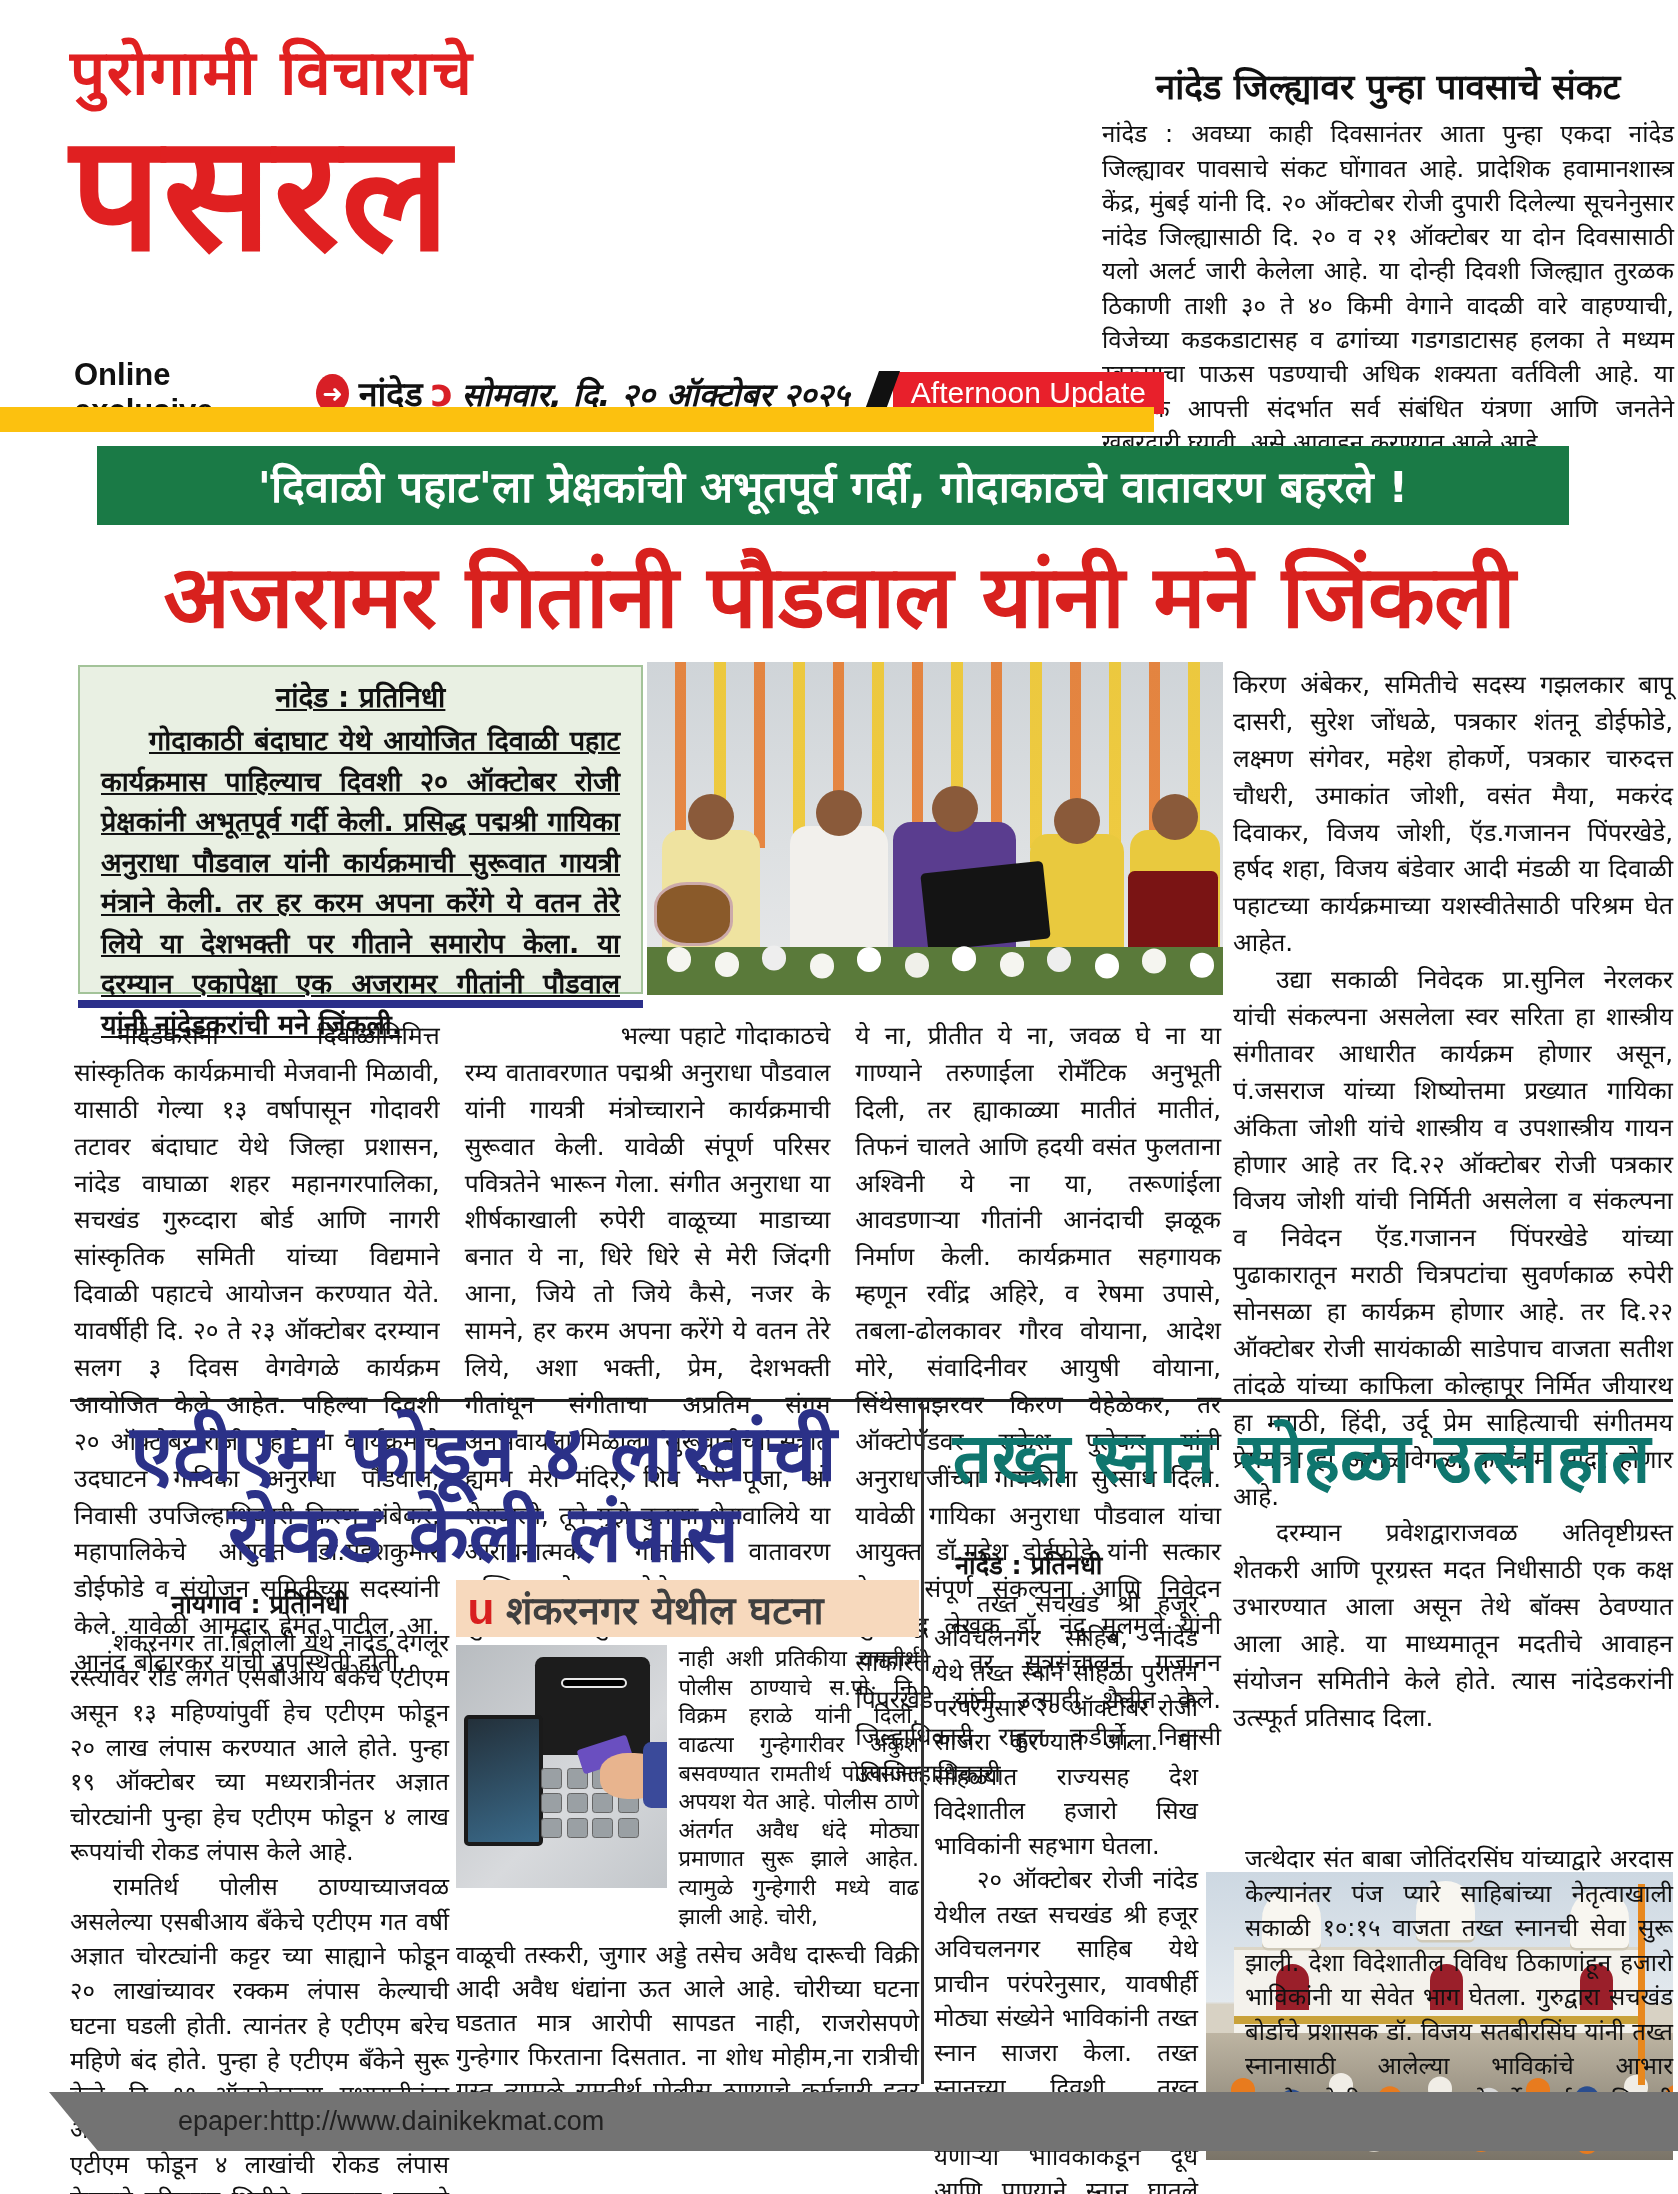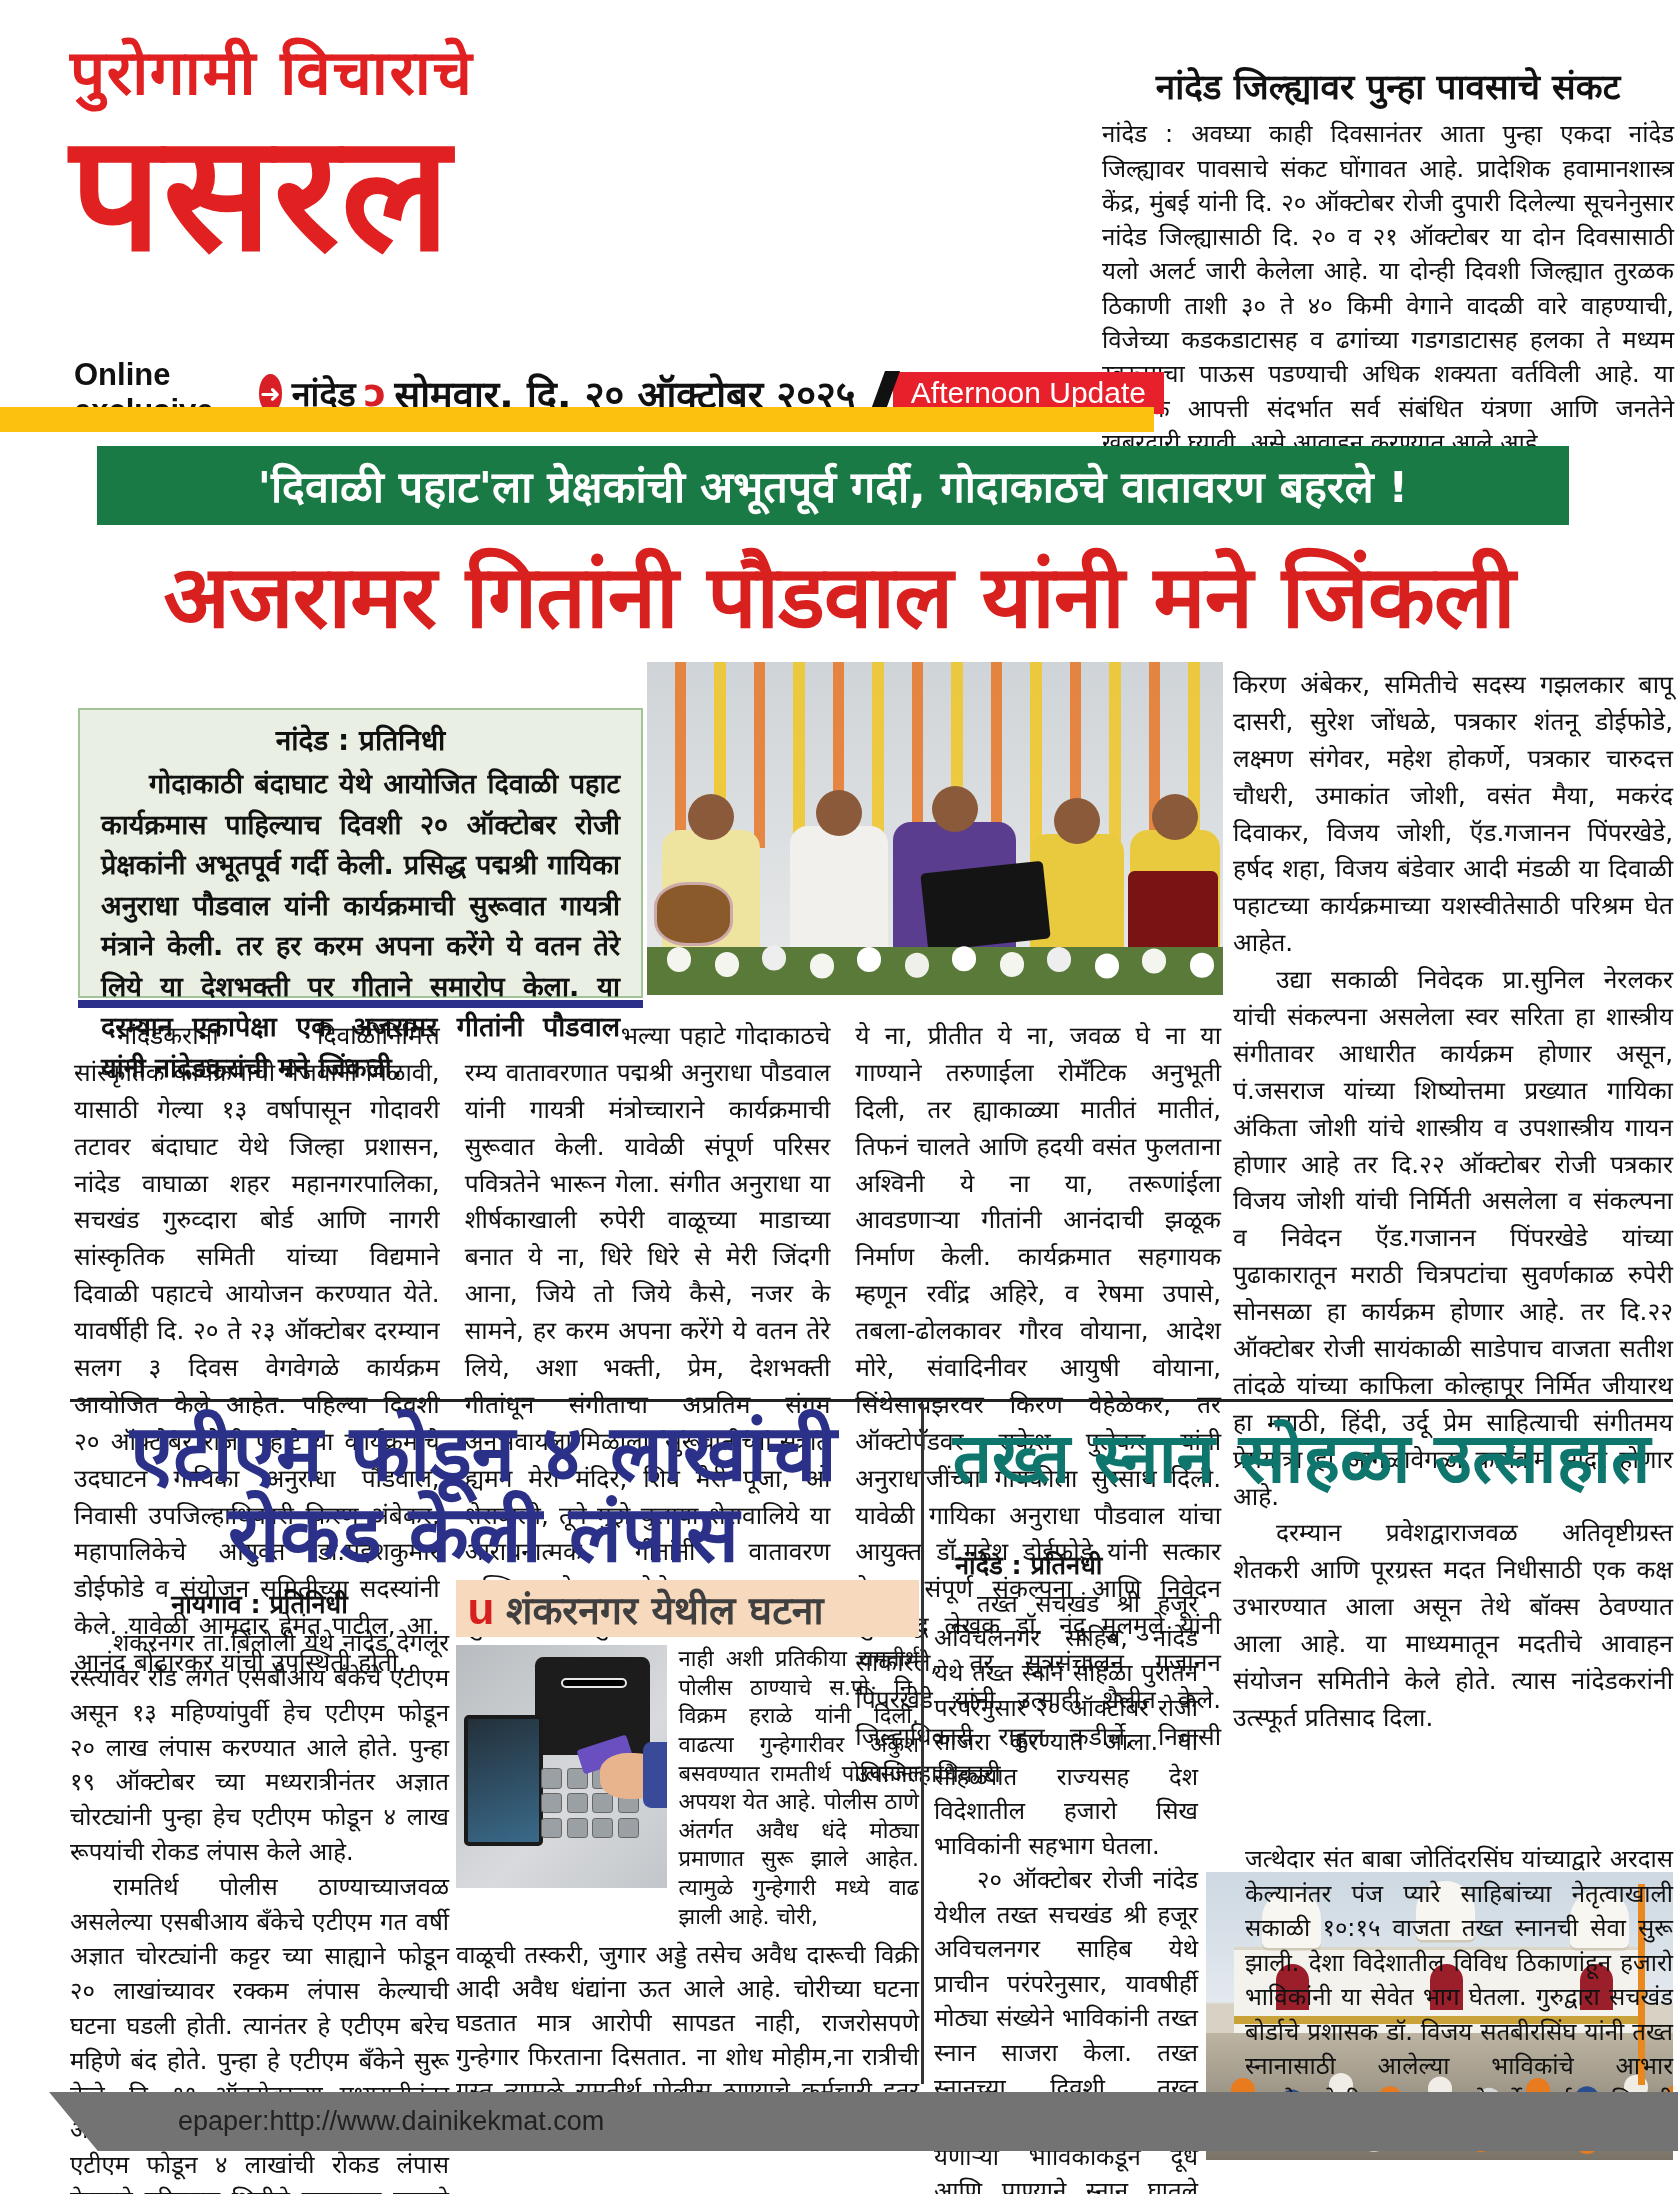--- a/index.html
+++ b/index.html
@@ -19,21 +19,21 @@
   .weather h2 { font-size:35px; font-weight:bold; text-align:center; margin-bottom:8.2px; white-space:nowrap; }
   .weather p { font-size:24px; line-height:1.43; text-align:justify; font-weight:500; }
 
   
   .dateline { display:flex; align-items:center; }
   .online-label { font-family:"Liberation Sans", sans-serif; font-size:31px; font-weight:bold; }
   .arrow-circle { width:39px; height:39px; border-radius:50%; background:#d81f26; color:#fff;
                   display:flex; align-items:center; justify-content:center; font-size:24.6px; margin-left:38px; }
   .dl-city { font-size:34px; font-weight:bold; margin-left:9.8px; }
   .dl-ornament { font-size:38px; font-weight:bold; color:#d81f26; margin:0 8.2px; }
-  .dl-date { font-size:38px; font-weight:bold; white-space:nowrap; }
+  .dl-date { font-size:32px; font-weight:bold; white-space:nowrap;font-style:italic; }
   .wedge { width:24.6px; height:44px; background:#111; transform:skewX(-20deg); margin-left:21px; }
   .badge { background:#e8202b; color:#fff; font-family:"Liberation Sans", sans-serif;
            font-size:30px; font-weight:500; padding:4.1px 18px; margin-left:1.6px; white-space:nowrap; }
 
   .yellow-bar { background:#fcc10f; }
 
   
   .green-banner { background:#1a7a46; color:#fff; display:flex; align-items:center; justify-content:center;
                   font-size:43px; font-weight:bold; white-space:nowrap; }
   .main-headline { text-align:center; font-size:87px; font-weight:bold; color:#d8211e; white-space:nowrap; letter-spacing:-0.8px; }
@@ -147,21 +147,21 @@
     <span class="wedge"></span>
     <span class="badge">Afternoon Update</span>
   </div>
 
   <div class="abs yellow-bar" style="left:0; top:407px; width:1154px; height:24.6px;"></div>
 
   <div class="abs green-banner" style="left:97px; top:446px; width:1472px; height:79px;">'दिवाळी पहाट'ला प्रेक्षकांची अभूतपूर्व गर्दी, गोदाकाठचे वातावरण बहरले !</div>
 
   <div class="abs main-headline" style="left:24.6px; top:534px; width:1629px;">अजरामर गितांनी पौडवाल यांनी  मने जिंकली</div>
 
-  <div class="abs intro-box" style="left:78px; top:708px; width:565px; height:290px;">
+  <div class="abs intro-box" style="left:78px; top:665px; width:565px; height:329px;text-decoration:underline;">
     <div class="byline">नांदेड : प्रतिनिधी</div>
     <p>गोदाकाठी बंदाघाट येथे आयोजित दिवाळी पहाट कार्यक्रमास पाहिल्याच दिवशी २० ऑक्टोबर रोजी प्रेक्षकांनी अभूतपूर्व गर्दी केली. प्रसिद्ध पद्मश्री गायिका अनुराधा पौडवाल यांनी कार्यक्रमाची सुरूवात गायत्री मंत्राने केली. तर हर करम अपना करेंगे ये वतन तेरे लिये या देशभक्ती पर गीताने समारोप केला. या दरम्यान एकापेक्षा एक अजरामर गीतांनी पौडवाल यांनी नांदेडकरांची मने जिंकली.</p>
   </div>
   <div class="abs navy-rule" style="left:78px; top:1000px; width:565px; height:8.2px;"></div>
 
   <div class="abs photo concert" style="left:647px; top:662px; width:576px; height:333px;">
     <div class="garlands"></div>
     <div class="performer p-yellow1"></div>
     <div class="performer p-white"></div>
     <div class="performer p-purple"></div>

